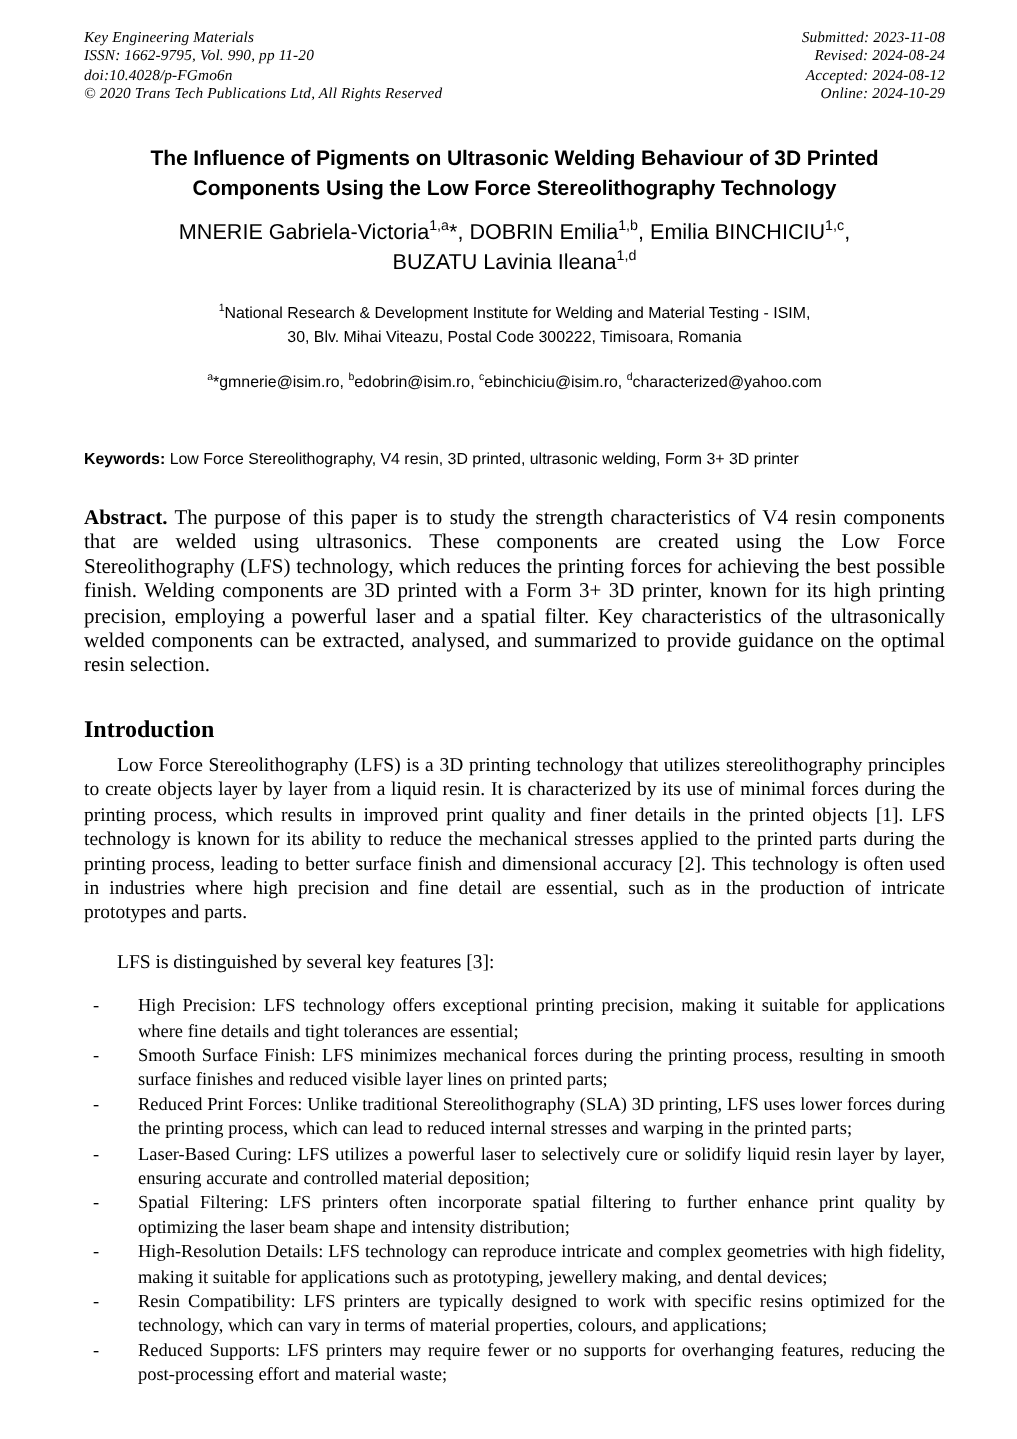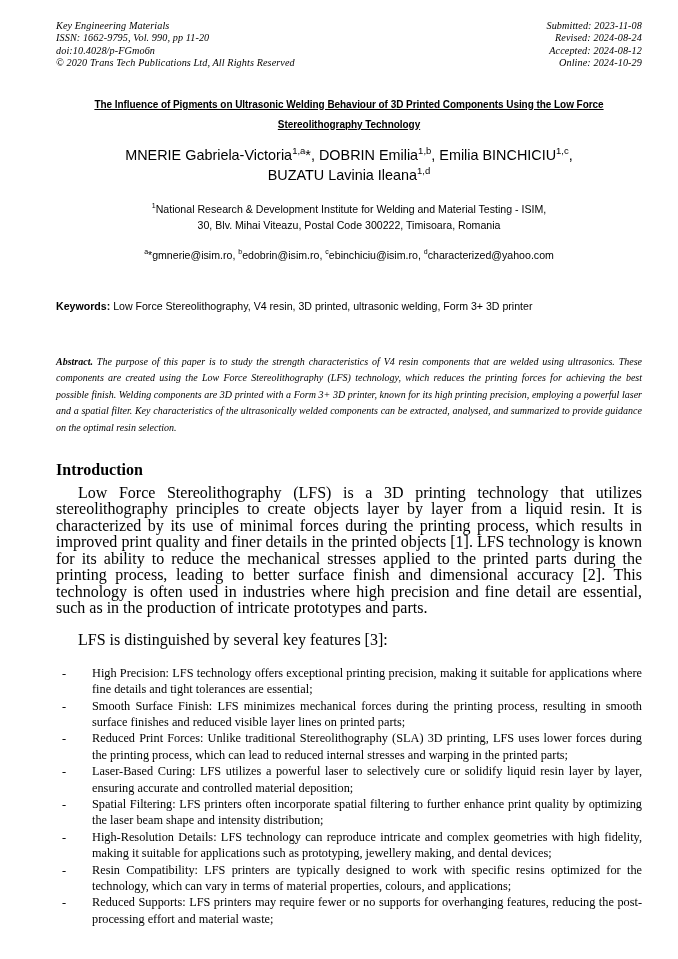--- a/index.html
+++ b/index.html
@@ -15,47 +15,46 @@
     font-family: "Liberation Serif", "DejaVu Serif", serif;
     color: #000000;
     -webkit-font-smoothing: antialiased;
   }
 
   .page {
     position: relative;
     width: 678px;
     height: 716px;
     box-sizing: border-box;
-    padding: 20px 36px 0 56px;
+    padding: 20px 48px 0 56px;
   }
 
   
   .masthead {
     display: flex;
     justify-content: space-between;
     align-items: flex-start;
     font-style: italic;
     font-size: 10.2px;
     line-height: 12.4px;
     letter-spacing: 0.1px;
   }
   .masthead .left { text-align: left; }
   .masthead .right { text-align: right; white-space: nowrap; }
   .masthead div > div { white-space: nowrap; }
 
   
   .title {
     font-family: "Liberation Sans", "DejaVu Sans", sans-serif;
     font-weight: bold;
-    font-size: 10px;
+    font-size: 14px;
     line-height: 20px;
     text-align: center;
     margin-top: 25px;
     letter-spacing: -0.05px;
-    text-decoration: underline;
   }
 
   
   .authors {
     font-family: "Liberation Sans", "DejaVu Sans", sans-serif;
     font-size: 14.4px;
     line-height: 20.5px;
     text-align: center;
     margin-top: 10px;
   }
@@ -87,40 +86,39 @@
     font-size: 10.6px;
     line-height: 15.4px;
     text-align: justify;
     text-align-last: left;
     margin-top: 36px;
   }
   .keywords b { font-weight: bold; }
 
   
   .abstract {
-    font-size: 10px;
+    font-size: 14px;
     line-height: 16.4px;
     text-align: justify;
     text-align-last: left;
-    margin-top: 40px;
-    font-style: italic;
+    margin-top: 24px;
   }
   .abstract b { font-weight: bold; }
 
   
   .section-head {
     font-size: 16px;
     line-height: 16px;
     font-weight: bold;
     margin-top: 26px;
   }
 
   
   .para {
-    font-size: 16px;
+    font-size: 13px;
     line-height: 16.4px;
     text-align: justify;
     text-align-last: left;
     text-indent: 22px;
     margin-top: 7px;
   }
   .para.tight { margin-top: 16px; }
 
   
   .dash-list {

